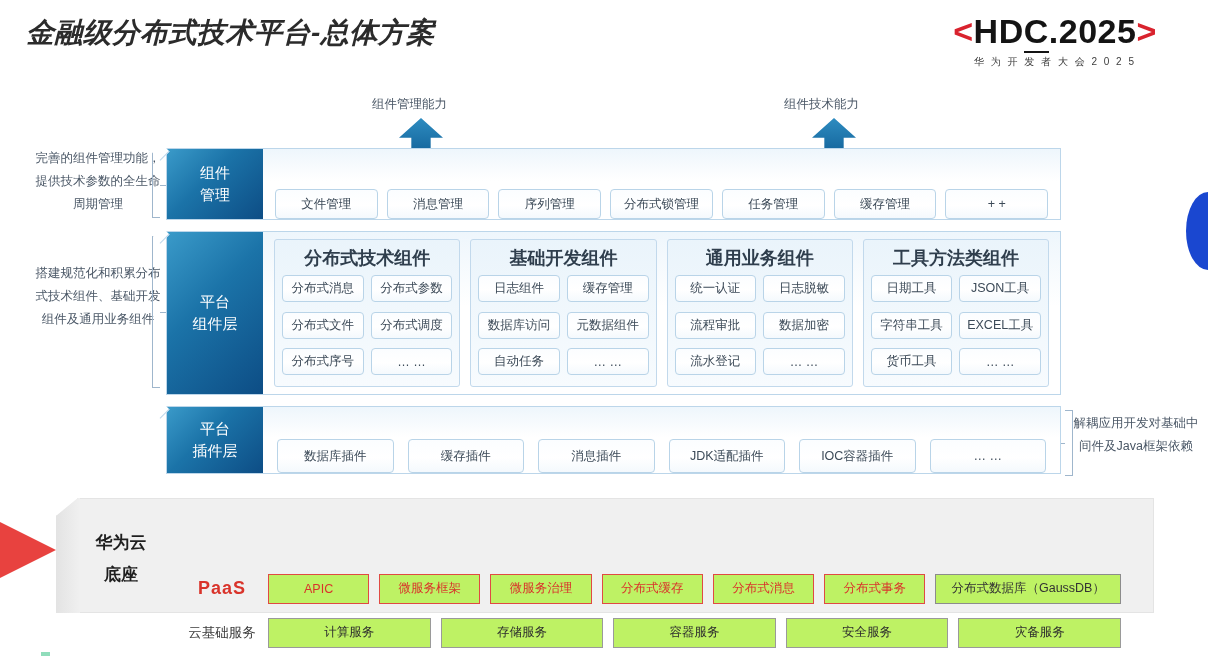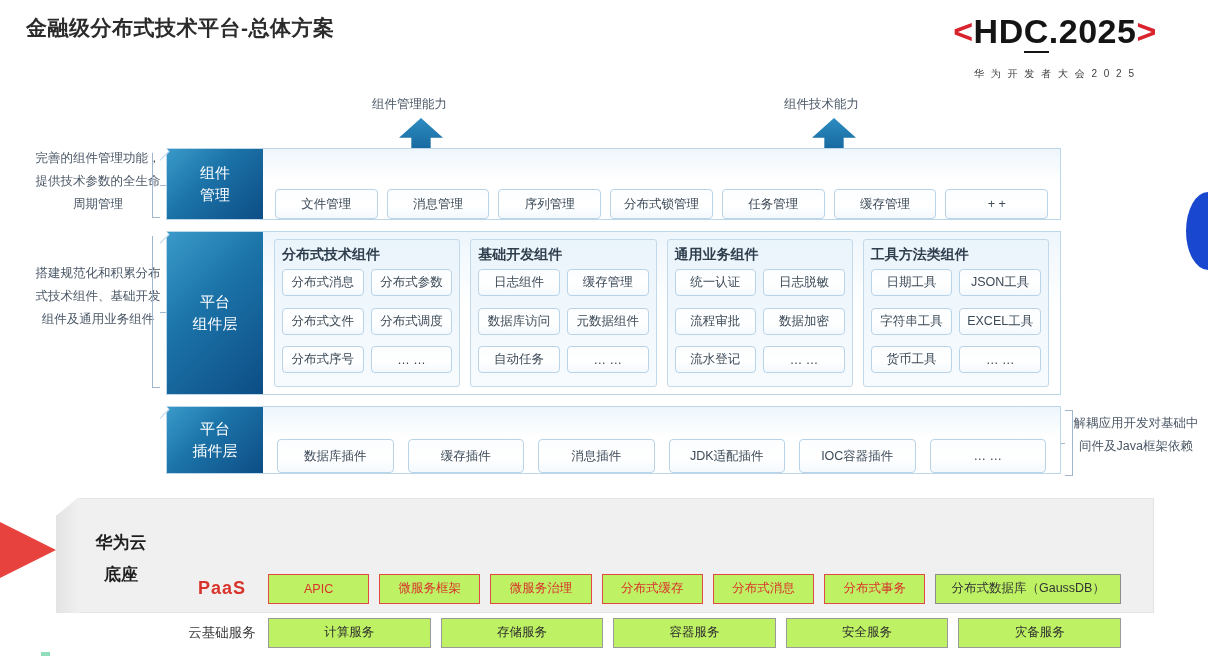--- a/index.html
+++ b/index.html
@@ -6,36 +6,36 @@
   body {
     width: 1208px; height: 663px;
     background: #ffffff;
     font-family: "Liberation Sans", "DejaVu Sans", sans-serif;
     position: relative; overflow: hidden;
   }
 
   
   .page-title {
     position: absolute; left: 26px; top: 14px;
-    font-size: 21px; font-weight: bold; color: #2b2b2b;
-    letter-spacing: .5px; white-space: nowrap;
+    font-size: 28px; font-weight: bold; color: #2b2b2b;
+    letter-spacing: .5px; white-space: nowrap; font-style: italic;
   }
   .hdc-logo {
     position: absolute; right: 18px; top: 14px;
     text-align: center; width: 270px;
   }
   .hdc-main {
     font-size: 34px; font-weight: bold; color: #141414;
     letter-spacing: .5px; white-space: nowrap; line-height: 1.05;
   }
   .hdc-main .brk { color: #d9232e; font-weight: bold; }
   .hdc-main .ul { border-bottom: 2px solid #141414; padding-bottom: 1px; }
   .hdc-sub {
     font-size: 10px; color: #3c3c3c; letter-spacing: 2px;
-    margin-top: 17px; white-space: nowrap;
+    margin-top: 5px; white-space: nowrap;
   }
 
   
   .red-wedge {
     position: absolute; left: -44px; top: 500px;
     width: 100px; height: 100px;
     background: #e8423f;
     border-radius: 0 100% 100% 0 / 0 50% 50% 0;
     clip-path: polygon(0 0, 100% 50%, 0 100%);
   }
@@ -117,21 +117,21 @@
 
   
   #layer-platform { left: 166px; top: 231px; width: 895px; height: 164px; }
   #layer-platform .layer-body { gap: 10px; padding: 7px 11px; align-items: stretch; }
   .group {
     flex: 1; border: 1.1px solid #c2d9ec; border-radius: 3px;
     background: linear-gradient(180deg, #eaf4fb 0%, #f7fbfe 100%);
     padding: 4px 7px 6px; display: flex; flex-direction: column;
   }
   .group-title {
-    font-size: 14px; font-weight: bold;
+    text-align: center; font-size: 18px; font-weight: bold;
     color: #2f3e4d; padding: 2px 0 5px;
   }
   .group-grid {
     flex: 1; display: grid; grid-template-columns: 1fr 1fr;
     gap: 5px 7px;
   }
   .group-grid .chip { height: 27px; }
 
   
   #layer-plugin { left: 166px; top: 406px; width: 895px; height: 68px; }

